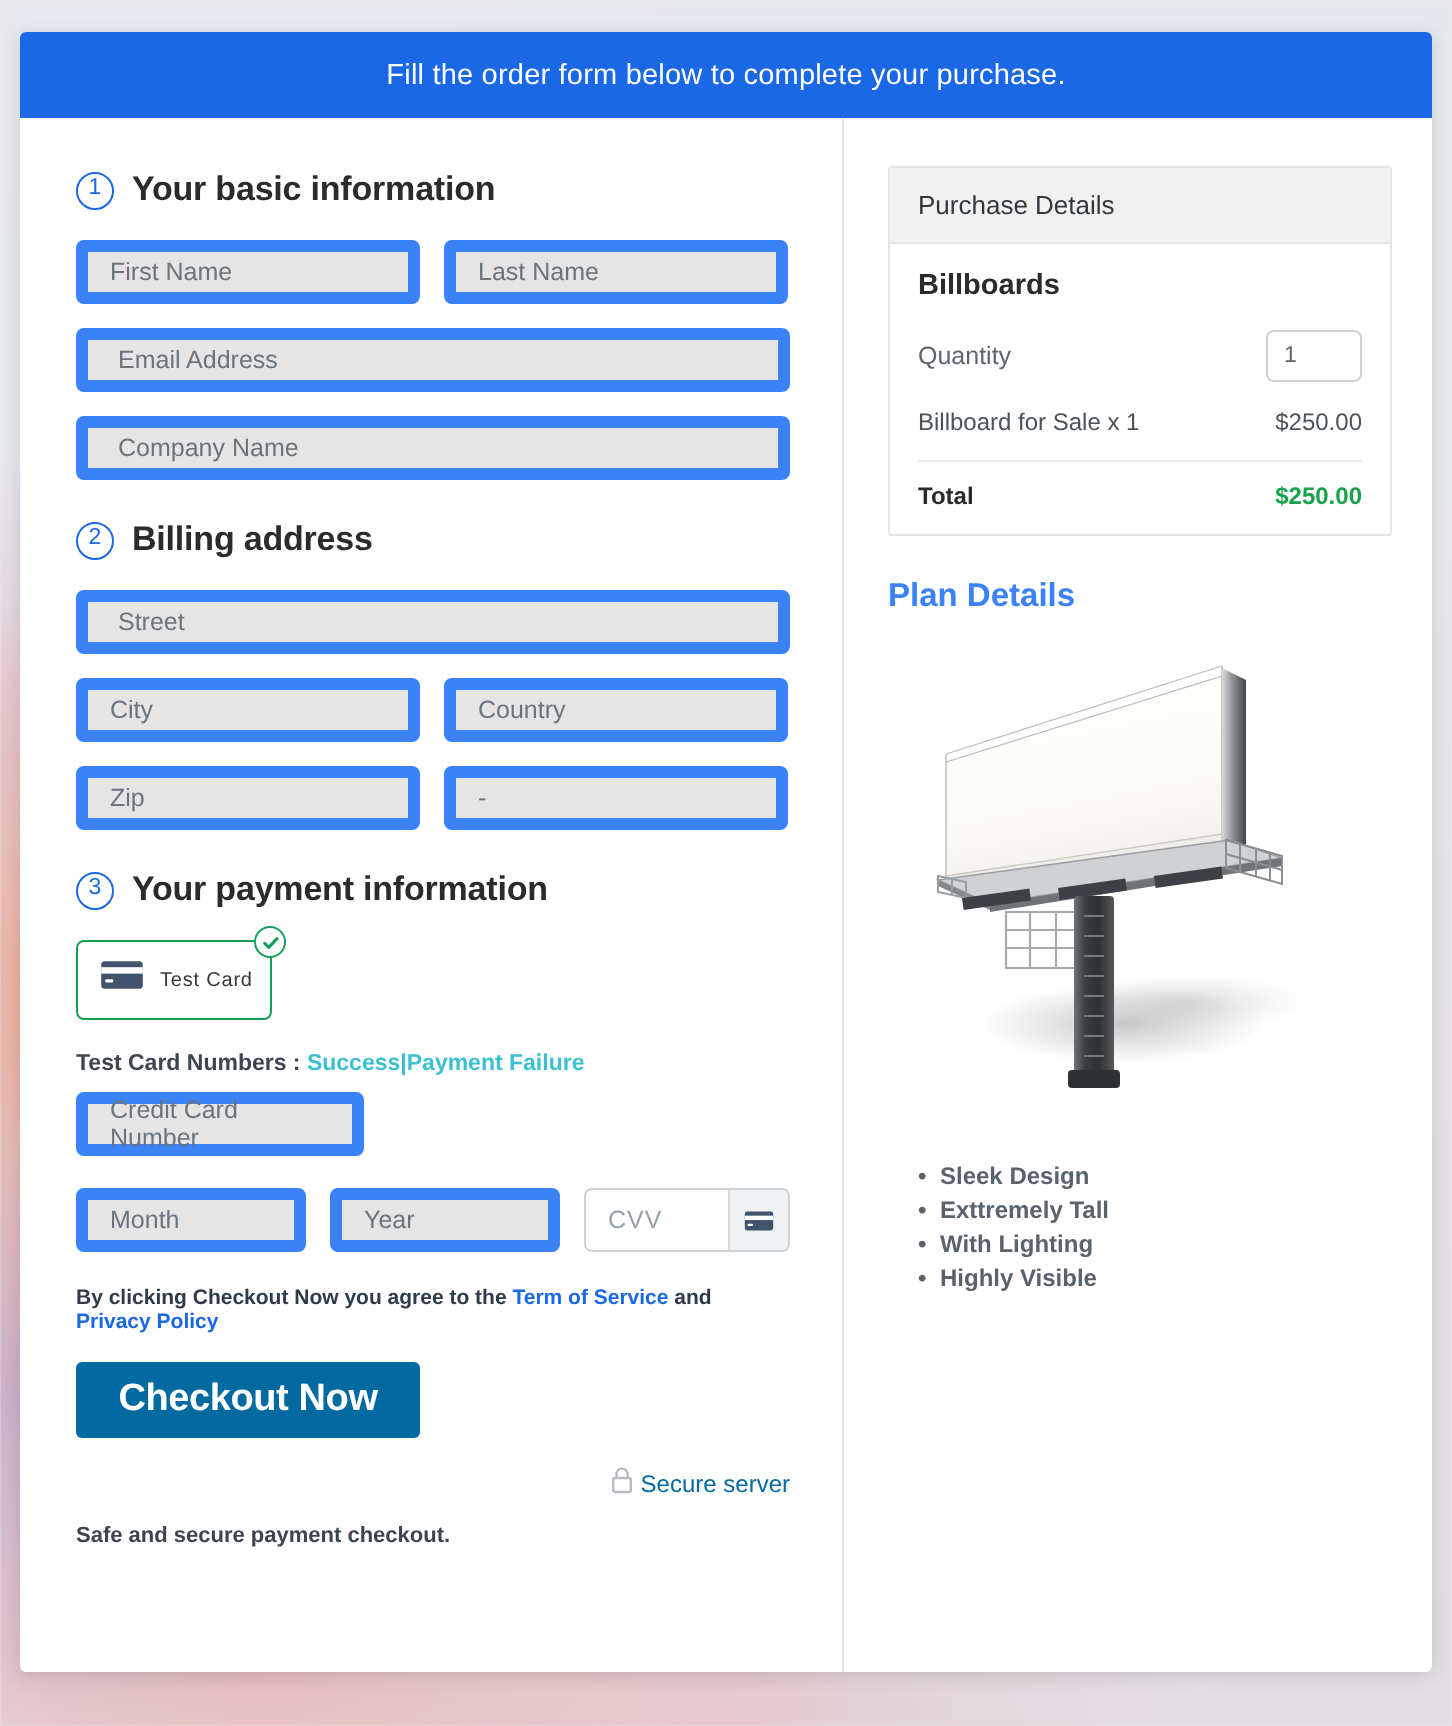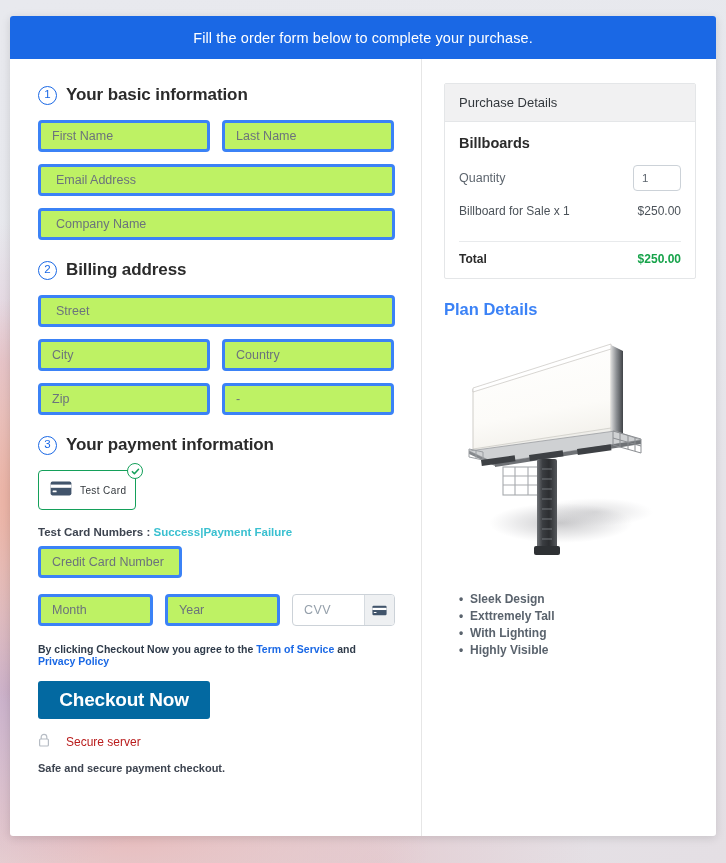--- a/index.html
+++ b/index.html
@@ -89,23 +89,23 @@
     font-size: 17px;
     font-weight: bold;
     color: #2b2b2b;
     letter-spacing: -0.1px;
   }
 
   .row { display: flex; gap: 12px; margin-bottom: 12px; }
 
   .fld {
     height: 32px;
-    border: 3px solid #3b82f6;
+    border: 6px solid #3b82f6;
     border-radius: 4px;
-    background: #bef264;
+    background: #e5e5e5;
     display: flex;
     align-items: center;
     padding: 0 11px;
     font-size: 12.5px;
     color: #6b737c;
     position: relative;
     flex: 1;
   }
   .fld.half { flex: 0 0 172px; }
   .fld.full { flex: 1 1 auto; padding-left: 15px; }
@@ -199,24 +199,25 @@
     font-weight: bold;
     font-family: "Liberation Sans", sans-serif;
     cursor: pointer;
     margin-bottom: 14px;
     letter-spacing: -0.2px;
   }
 
   #secure-row {
     display: flex;
     align-items: center;
-    gap: 16px;
+    gap: 3px;
     font-size: 12px;
-    color: #b91c1c;
+    color: #0369a1;
     margin-bottom: 12px;
+    justify-content: flex-end;
   }
 
   #safe-note {
     font-size: 11px;
     font-weight: bold;
     color: #3d4450;
   }
 
   
   #right-col {
@@ -260,21 +261,21 @@
     padding-left: 8px;
     font-size: 11.5px;
     color: #5d656e;
   }
 
   #line-item-row {
     display: flex;
     justify-content: space-between;
     font-size: 12px;
     color: #4b5259;
-    padding-bottom: 23px;
+    padding-bottom: 12px;
     border-bottom: 1px solid #e8eaec;
     margin-bottom: 10px;
   }
 
   #total-row {
     display: flex;
     justify-content: space-between;
     font-size: 12px;
     font-weight: bold;
   }

